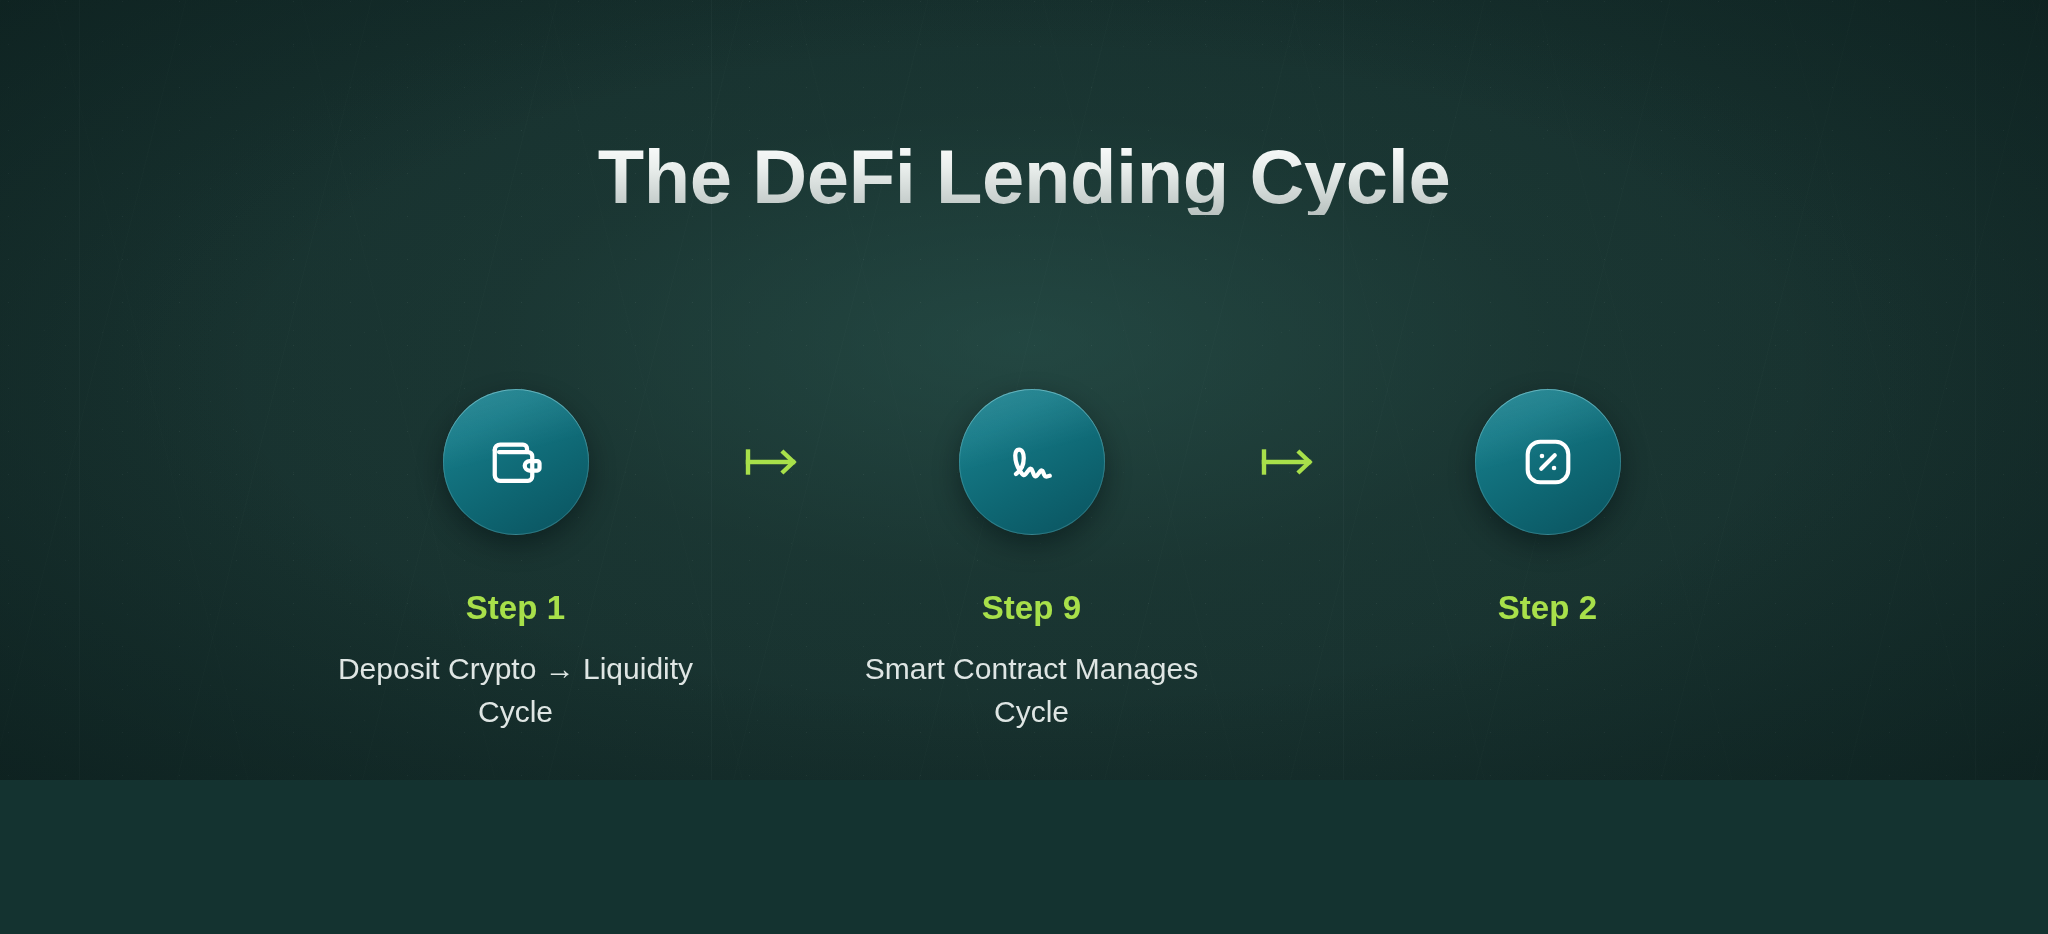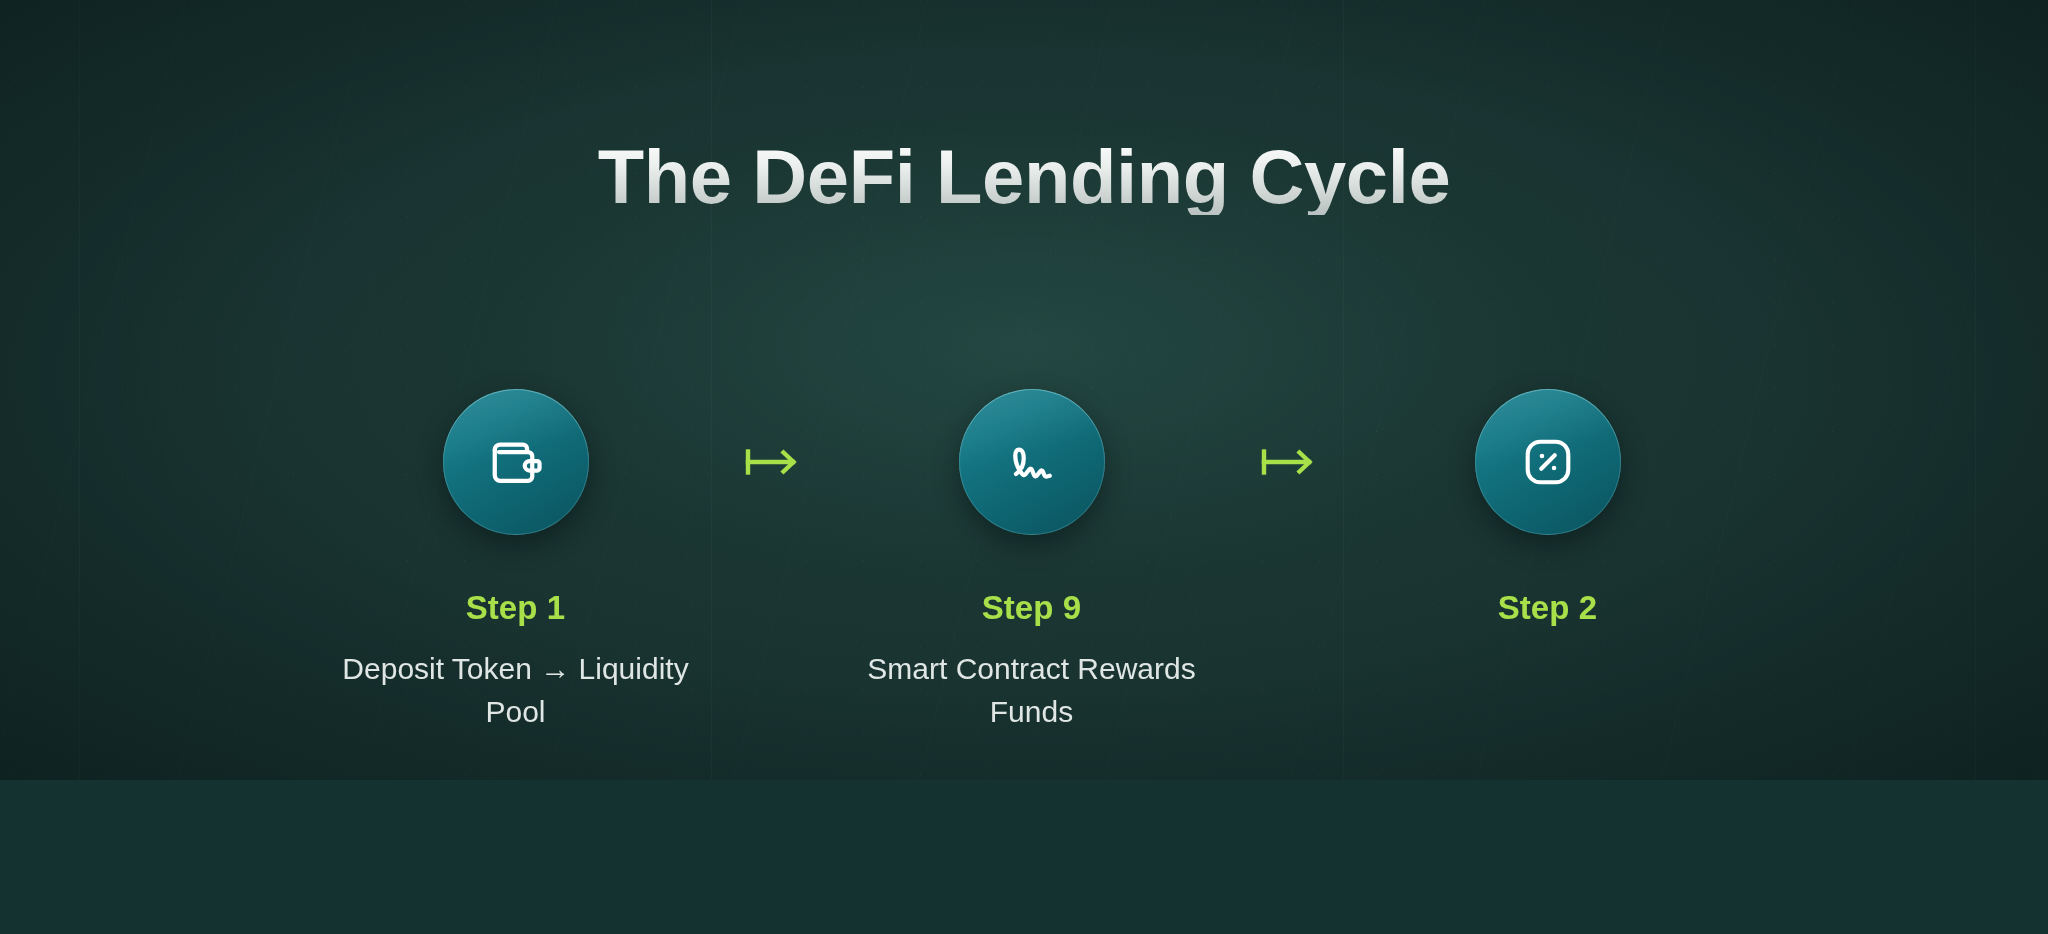--- a/index.html
+++ b/index.html
@@ -165,21 +165,21 @@
       <div class="circle">
         <span>
           <svg width="60" height="60" viewBox="0 0 24 24" fill="none" stroke="#ffffff" stroke-width="1.7" stroke-linecap="round" stroke-linejoin="round">
             <path d="M3.5 7.2A2.2 2.2 0 0 1 5.7 5h9.1a1.6 1.6 0 0 1 1.6 1.6V8"></path>
             <path d="M3.5 7.2v10.1A2.2 2.2 0 0 0 5.7 19.5h11.1a1.7 1.7 0 0 0 1.7-1.7V9.7A1.7 1.7 0 0 0 16.8 8H5.2"></path>
             <path d="M20.5 11.6h-3.1a1.9 1.9 0 0 0 0 3.8h3.1a.9.9 0 0 0 .9-.9v-2a.9.9 0 0 0-.9-.9Z"></path>
           </svg>
         </span>
       </div>
       <div class="step-title">Step 1</div>
-      <div class="step-desc">Deposit Token → Liquidity Pool</div>
+      <div class="step-desc">Deposit Crypto → Liquidity Cycle</div>
     </div>
 
     <div class="arrow">
       <span>
         <svg width="62" height="34" viewBox="0 0 62 34" fill="none" stroke="#a8e04a" stroke-width="4.4" stroke-linecap="square" stroke-linejoin="miter">
           <path d="M5 6.5v21"></path>
           <path d="M5 17h45"></path>
           <path d="M40.5 7.5 50.5 17 40.5 26.5"></path>
         </svg>
       </span>
@@ -187,21 +187,21 @@
 
     <div class="step">
       <div class="circle">
         <span>
           <svg width="60" height="60" viewBox="0 0 24 24" fill="none" stroke="#ffffff" stroke-width="1.7" stroke-linecap="round" stroke-linejoin="round">
             <path d="M5.6 16.8c1.9-1.3 3.1-3.7 3.1-6.4 0-2-.7-3.4-1.8-3.4-1 0-1.6 1-1.6 2.4 0 2.6 1.4 5.6 2.6 7.2.5.7 1 .9 1.5.3l1.5-1.9c.4-.5.9-.4 1.1.2l.8 2c.2.6.8.7 1.2.2l1.3-1.7c.4-.5.9-.4 1.1.2l.5 1.3c.2.5.6.7 1.1.6l1.1-.3"></path>
           </svg>
         </span>
       </div>
       <div class="step-title">Step 9</div>
-      <div class="step-desc">Smart Contract Rewards Funds</div>
+      <div class="step-desc">Smart Contract Manages Cycle</div>
     </div>
 
     <div class="arrow">
       <span>
         <svg width="62" height="34" viewBox="0 0 62 34" fill="none" stroke="#a8e04a" stroke-width="4.4" stroke-linecap="square" stroke-linejoin="miter">
           <path d="M5 6.5v21"></path>
           <path d="M5 17h45"></path>
           <path d="M40.5 7.5 50.5 17 40.5 26.5"></path>
         </svg>
       </span>

